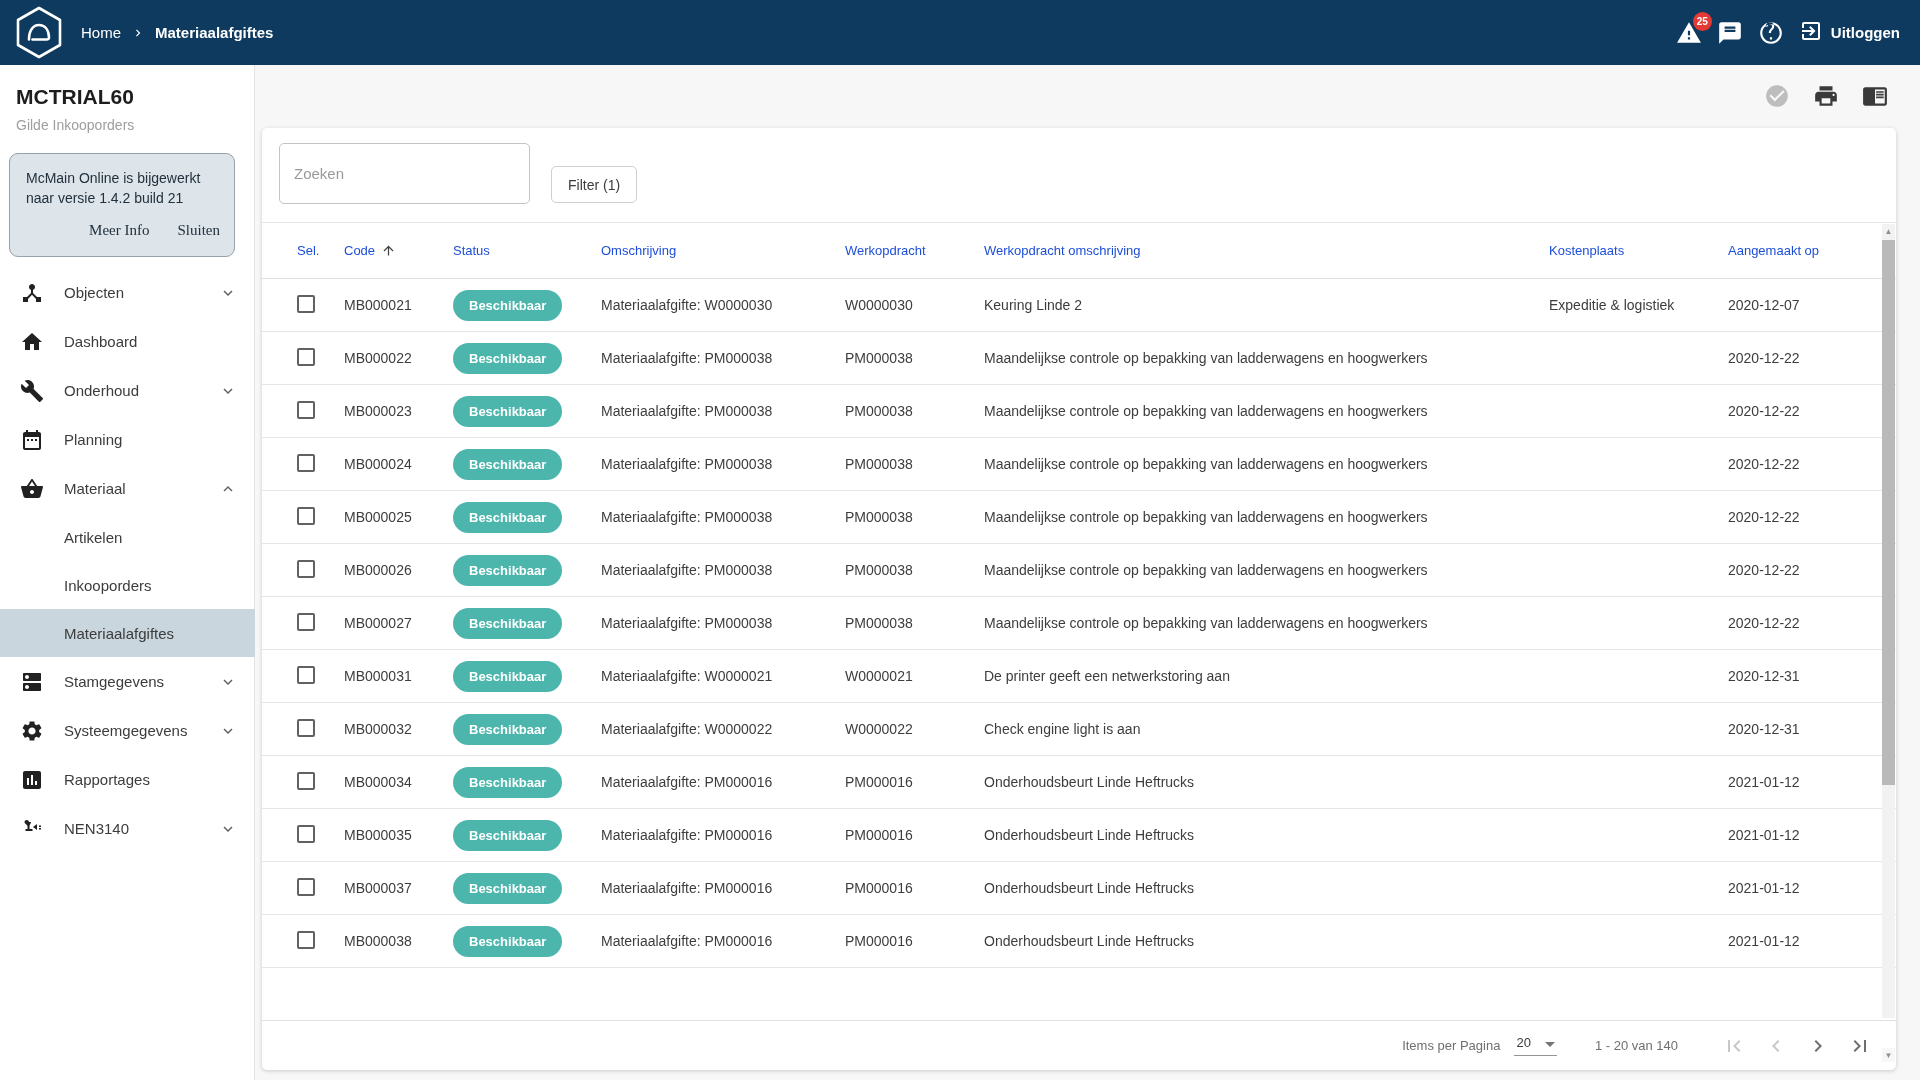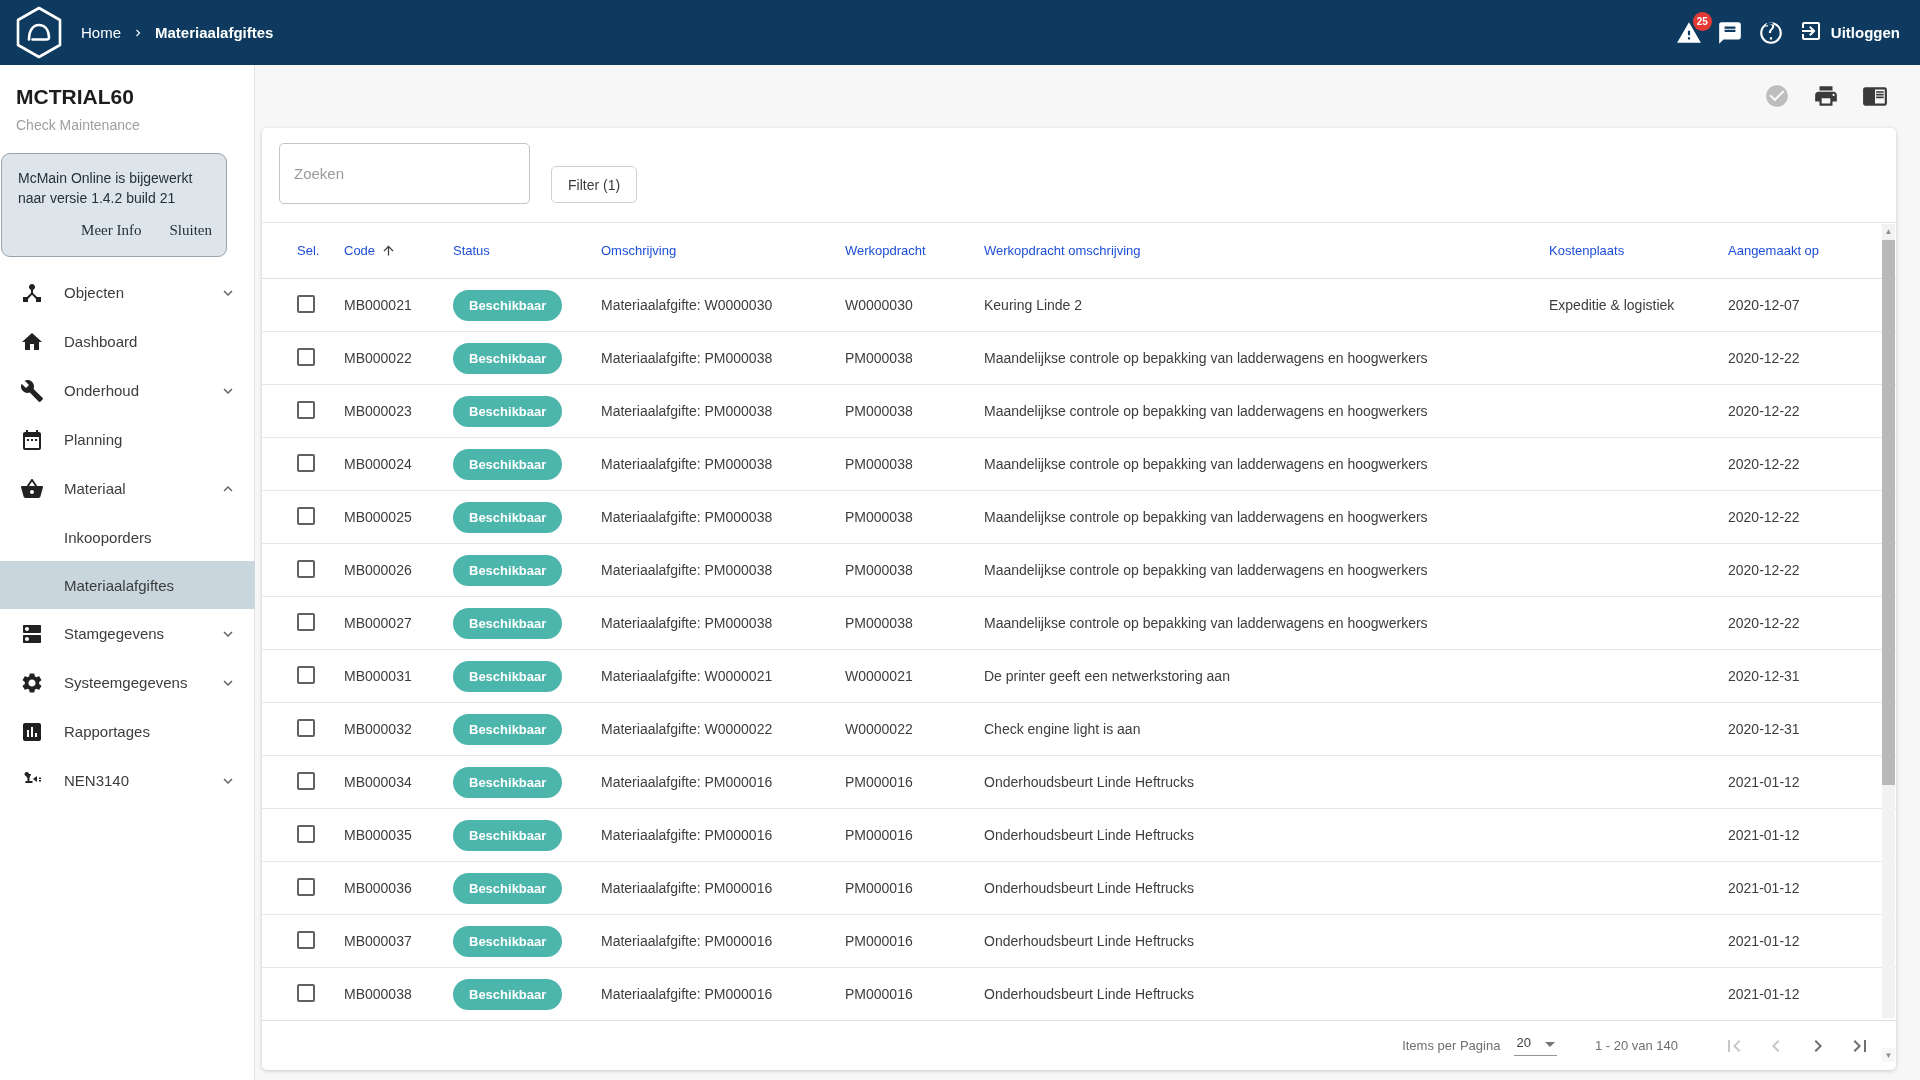--- a/index.html
+++ b/index.html
@@ -22,21 +22,21 @@
     justify-content:center; padding:0 3px; }
   .logout { display:flex; align-items:center; gap:8px; color:#fff; cursor:pointer; }
   .logout svg { width:24px; height:24px; }
   .logout-label { font-size:15px; font-weight:700; }
 
   
   .sidebar { position:absolute; left:0; top:65px; width:255px; height:1015px; background:#fff;
     border-right:1px solid #e3e3e3; z-index:20; }
   .org-name { margin:20px 0 0 16px; font-size:21px; font-weight:700; color:#1d1d1d; }
   .org-sub { margin:8px 0 0 16px; font-size:14px; color:#9e9e9e; }
-  .notice { position:absolute; left:1px; top:88px; width:226px; height:104px; background:#dde4ea;
+  .notice { position:absolute; left:9px; top:88px; width:226px; height:104px; background:#dde4ea;
     border:1px solid #97a2aa; border-radius:9px; padding:14px 14px 10px 16px; }
   .notice-text { font-size:14px; line-height:20px; color:#22313c; }
   .notice-actions { display:flex; justify-content:flex-end; gap:28px; margin-top:14px;font-family:Liberation Serif, serif; }
   .notice-btn { font-size:15px; font-weight:500; color:#22313c; cursor:pointer; }
 
   .nav { position:absolute; left:0; top:203px; width:255px; }
   .nav-item { height:49px; display:flex; align-items:center; cursor:pointer; }
   .nav-item .ni-icon { width:24px; height:24px; margin-left:20px; color:#212121; flex:none; }
   .nav-item .ni-icon svg { width:24px; height:24px; display:block; }
   .nav-item .ni-label { margin-left:20px; font-size:15px; color:#3c3c3c; }
@@ -142,21 +142,21 @@
             <path d="M10.09 15.59L11.5 17l5-5-5-5-1.41 1.41L12.67 11H3v2h9.67l-2.58 2.59zM19 3H5c-1.11 0-2 .9-2 2v4h2V5h14v14H5v-4H3v4c0 1.1.89 2 2 2h14c1.1 0 2-.9 2-2V5c0-1.1-.9-2-2-2z"></path>
           </svg>
       </span>
       <span class="logout-label">Uitloggen</span>
     </div>
   </div>
 </header>
 
 <aside class="sidebar">
   <div class="org-name">MCTRIAL60</div>
-  <div class="org-sub">Check Maintenance</div>
+  <div class="org-sub">Gilde Inkooporders</div>
 
   <div class="notice">
     <div class="notice-text">McMain Online is bijgewerkt naar versie 1.4.2 build 21</div>
     <div class="notice-actions">
       <span class="notice-btn">Meer Info</span>
       <span class="notice-btn">Sluiten</span>
     </div>
   </div>
 
   <nav class="nav" id="side-nav">
@@ -207,20 +207,23 @@
           <svg viewBox="0 0 24 24" fill="currentColor">
             <path d="M17.21 9l-4.38-6.56c-.19-.28-.51-.42-.83-.42-.32 0-.64.14-.83.43L6.79 9H2c-.55 0-1 .45-1 1 0 .09.01.18.04.27l2.54 9.27c.23.84 1 1.46 1.92 1.46h13c.92 0 1.69-.62 1.93-1.46l2.54-9.27L23 10c0-.55-.45-1-1-1h-4.79zM9 9l3-4.4L15 9H9zm3 8c-1.1 0-2-.9-2-2s.9-2 2-2 2 .9 2 2-.9 2-2 2z"></path>
           </svg>
         </span>
         <span class="ni-label">Materiaal</span>
         <span class="ni-chevron">
           <svg viewBox="0 0 24 24" fill="currentColor">
             <path d="M7.41 15.41L12 10.83l4.59 4.58L18 14l-6-6-6 6z"></path>
           </svg>
         </span>
+      </div>
+      <div class="nav-sub">
+        <span class="ns-label">Artikelen</span>
       </div>
       <div class="nav-sub">
         <span class="ns-label">Inkooporders</span>
       </div>
       <div class="nav-sub selected">
         <span class="ns-label">Materiaalafgiftes</span>
       </div>
       <div class="nav-item">
         <span class="ni-icon">
           <svg viewBox="0 0 24 24" fill="currentColor">
@@ -435,30 +438,20 @@
             <td>MB000035</td>
             <td><span class="badge">Beschikbaar</span></td>
             <td>Materiaalafgifte: PM000016</td>
             <td>PM000016</td>
             <td>Onderhoudsbeurt Linde Heftrucks</td>
             <td></td>
             <td>2021-01-12</td>
           </tr>
           <tr>
             <td><span class="checkbox"></span></td>
-            <td>MB000036</td>
-            <td><span class="badge">Beschikbaar</span></td>
-            <td>Materiaalafgifte: PM000016</td>
-            <td>PM000016</td>
-            <td>Onderhoudsbeurt Linde Heftrucks</td>
-            <td></td>
-            <td>2021-01-12</td>
-          </tr>
-          <tr>
-            <td><span class="checkbox"></span></td>
             <td>MB000037</td>
             <td><span class="badge">Beschikbaar</span></td>
             <td>Materiaalafgifte: PM000016</td>
             <td>PM000016</td>
             <td>Onderhoudsbeurt Linde Heftrucks</td>
             <td></td>
             <td>2021-01-12</td>
           </tr>
           <tr>
             <td><span class="checkbox"></span></td>

